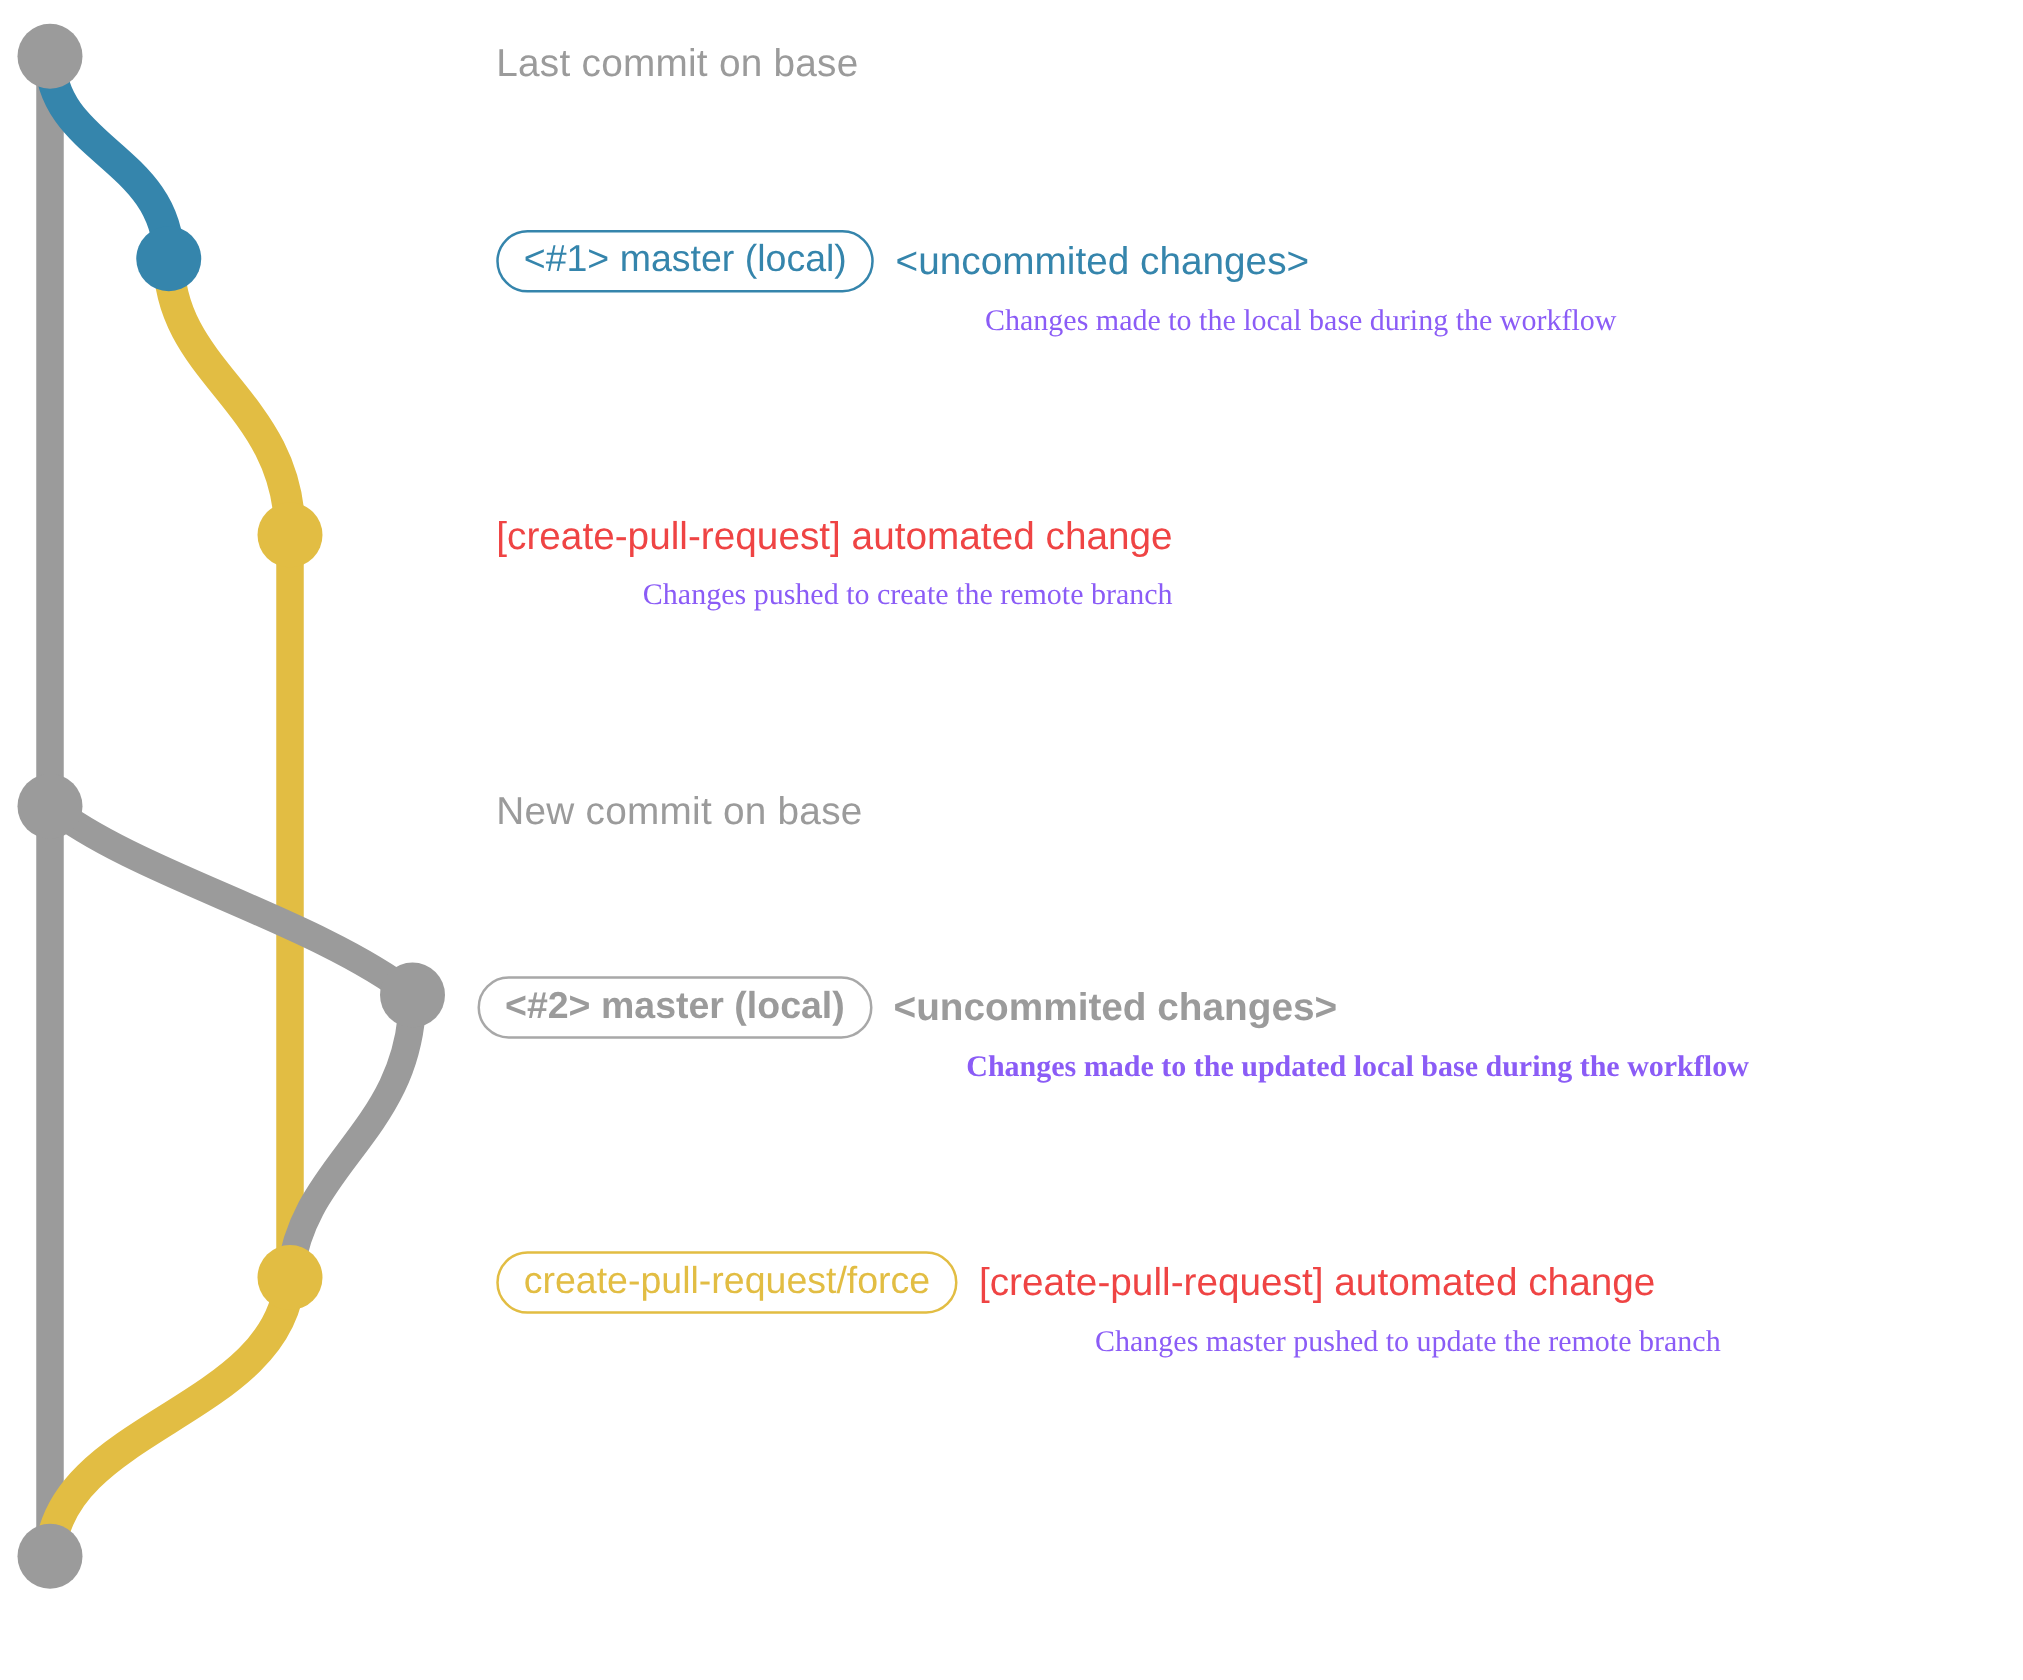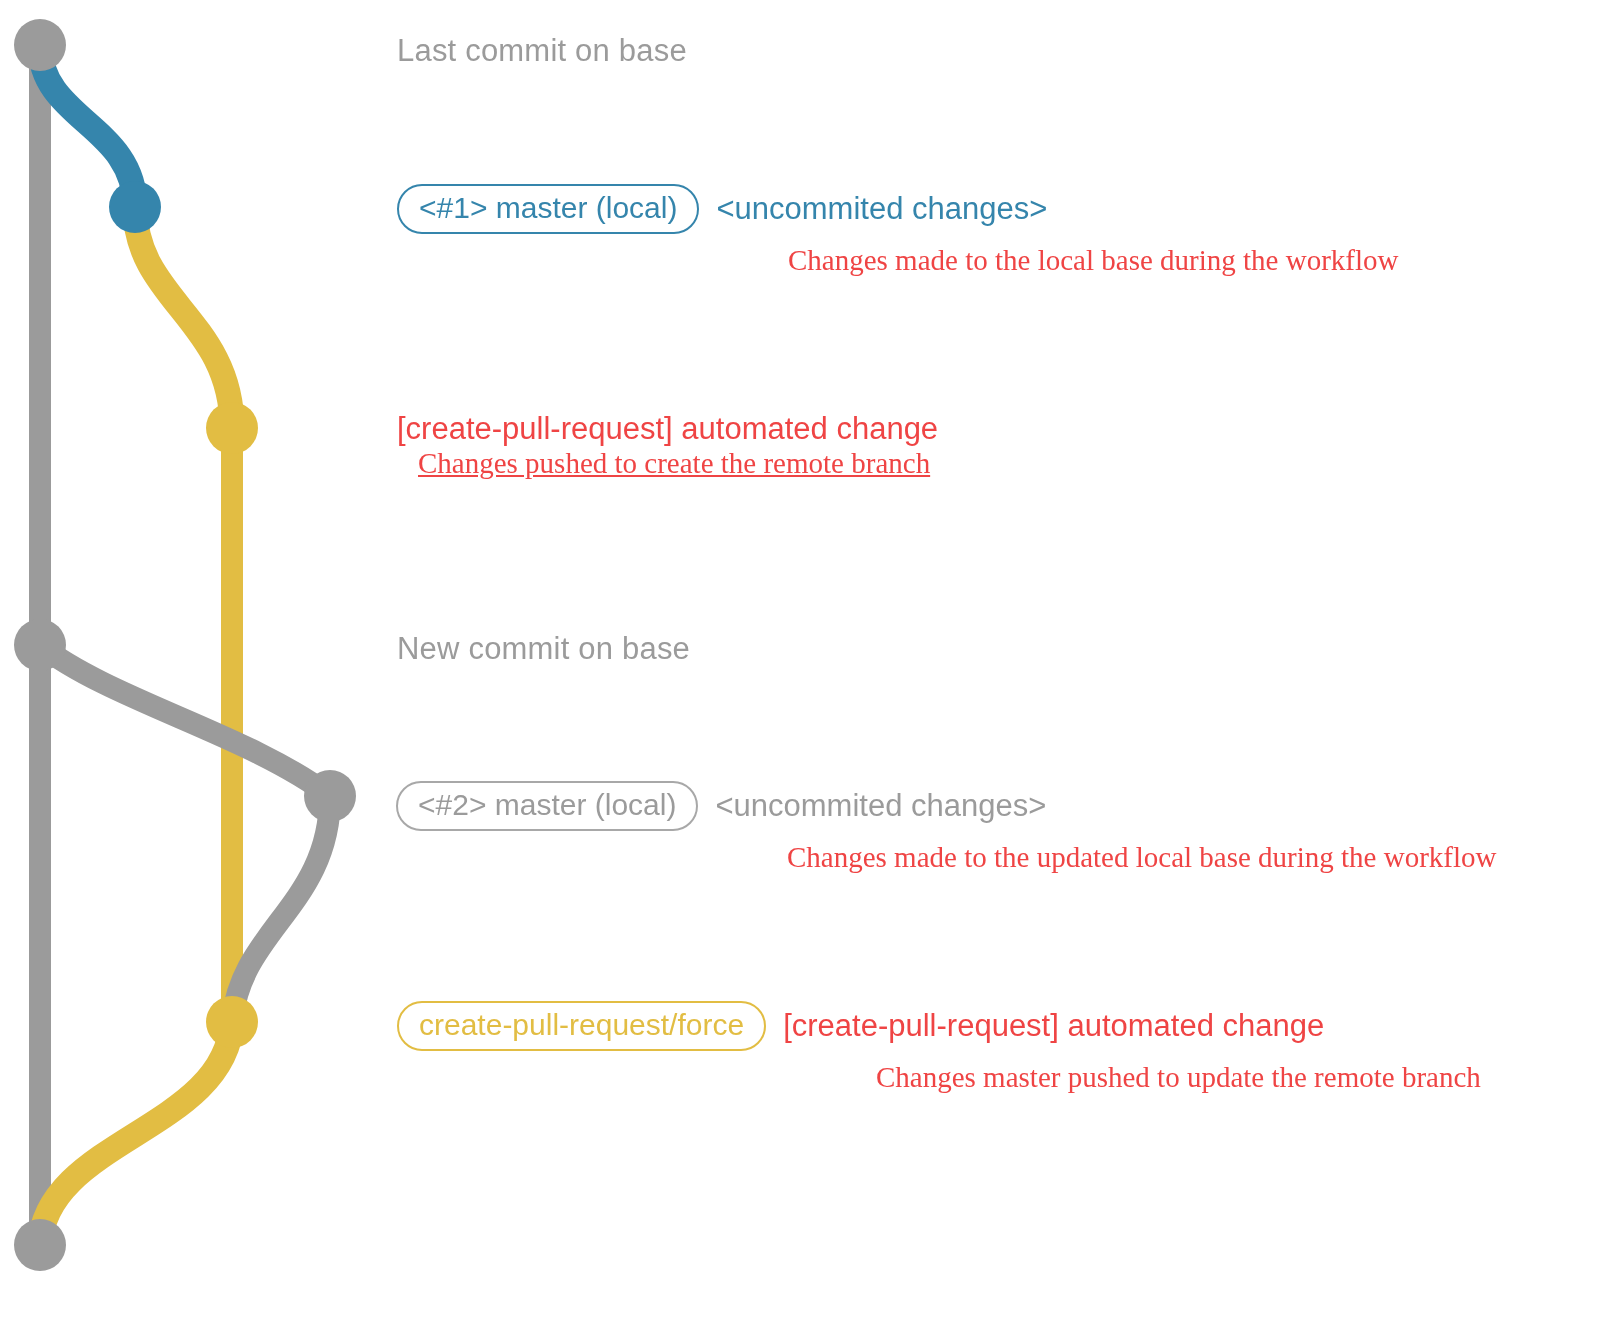--- a/index.html
+++ b/index.html
@@ -72,24 +72,25 @@
     font-size: 31px;
     margin-left: 17px;
     white-space: nowrap;
   }
   .commit-msg.blue   { color: #3585ac; }
   .commit-msg.yellow { color: #ef4444; }
   .commit-msg.gray   { color: #9b9b9b; }
 
   .desc {
     font-family: "Liberation Serif", serif;
-    font-size: 29px;
-    color: #ef4444;
+    font-size: 24px;
+    color: #8b5cf6;
     white-space: nowrap;
     margin-top: 10px;
+    text-align: right;
   }
 </style>
 </head>
 <body>
 
 <svg id="graph-svg" viewBox="0 0 1618 1344" xmlns="http://www.w3.org/2000/svg">
   <g fill="none" stroke-linecap="round">
 
     <path d="M 40 45 L 40 645" stroke="#9b9b9b" stroke-width="22"></path>
 
@@ -130,28 +131,28 @@
       <span class="badge blue">&lt;#1&gt; master (local)</span>
       <span class="commit-msg blue">&lt;uncommited changes&gt;</span>
     </div>
     <div class="desc" style="margin-left:391px;">Changes made to the local base during the workflow</div>
   </div>
 
   <div class="row" style="left:397px; top:411px;">
     <div class="row-line">
       <span class="commit-msg yellow" style="margin-left:0;">[create-pull-request] automated change</span>
     </div>
-    <div class="desc" style="margin-left:21px; margin-top:0;text-decoration:underline;">Changes pushed to create the remote branch</div>
+    <div class="desc" style="margin-left:21px; margin-top:16px;">Changes pushed to create the remote branch</div>
   </div>
 
   <div class="row" style="left:397px; top:631px;">
     <div class="heading">New commit on base</div>
   </div>
 
-  <div class="row" style="left:396px; top:781px;">
+  <div class="row" style="left:382px; top:781px;font-weight:bold;">
     <div class="row-line">
       <span class="badge gray">&lt;#2&gt; master (local)</span>
       <span class="commit-msg gray">&lt;uncommited changes&gt;</span>
     </div>
     <div class="desc" style="margin-left:391px;">Changes made to the updated local base during the workflow</div>
   </div>
 
   <div class="row" style="left:397px; top:1001px;">
     <div class="row-line">
       <span class="badge yellow">create-pull-request/force</span>

